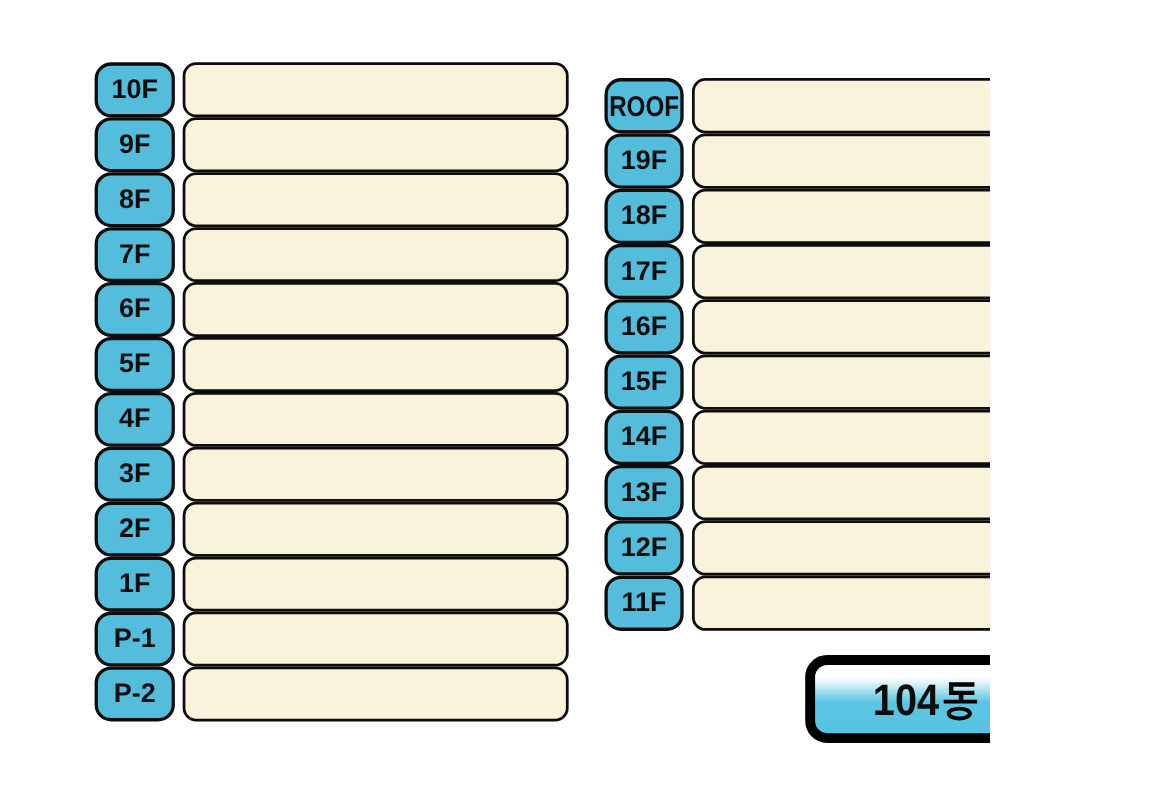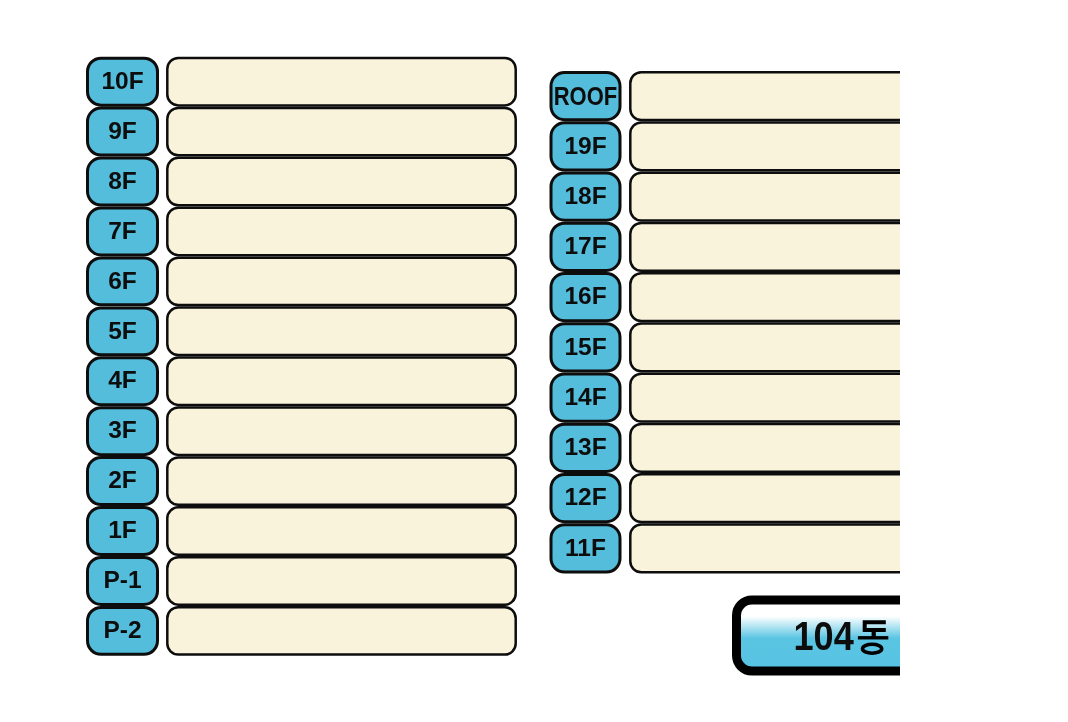--- a/index.html
+++ b/index.html
@@ -1,16 +1,16 @@
 <!DOCTYPE html>
 <html><head>
 <meta charset="utf-8">
 <style>
 html,body{margin:0;padding:0;background:#ffffff;}
-#stage{position:relative;width:900px;height:722px;background:#ffffff;overflow:hidden;}
+#stage{position:relative;width:900px;height:722px;background:#ffffff;overflow:hidden;border-radius:11px;}
 text{font-family:"Liberation Sans",sans-serif;font-weight:bold;fill:#0d0d0d;}
 </style>
 </head>
 <body>
 <div id="stage">
 <svg width="1068" height="722" viewBox="0 0 1068 722" xmlns="http://www.w3.org/2000/svg">
 <defs>
 <linearGradient id="badgeGrad" x1="0" y1="0" x2="0" y2="1">
 <stop offset="0" stop-color="#ffffff"></stop>
 <stop offset="0.23" stop-color="#ffffff"></stop>

